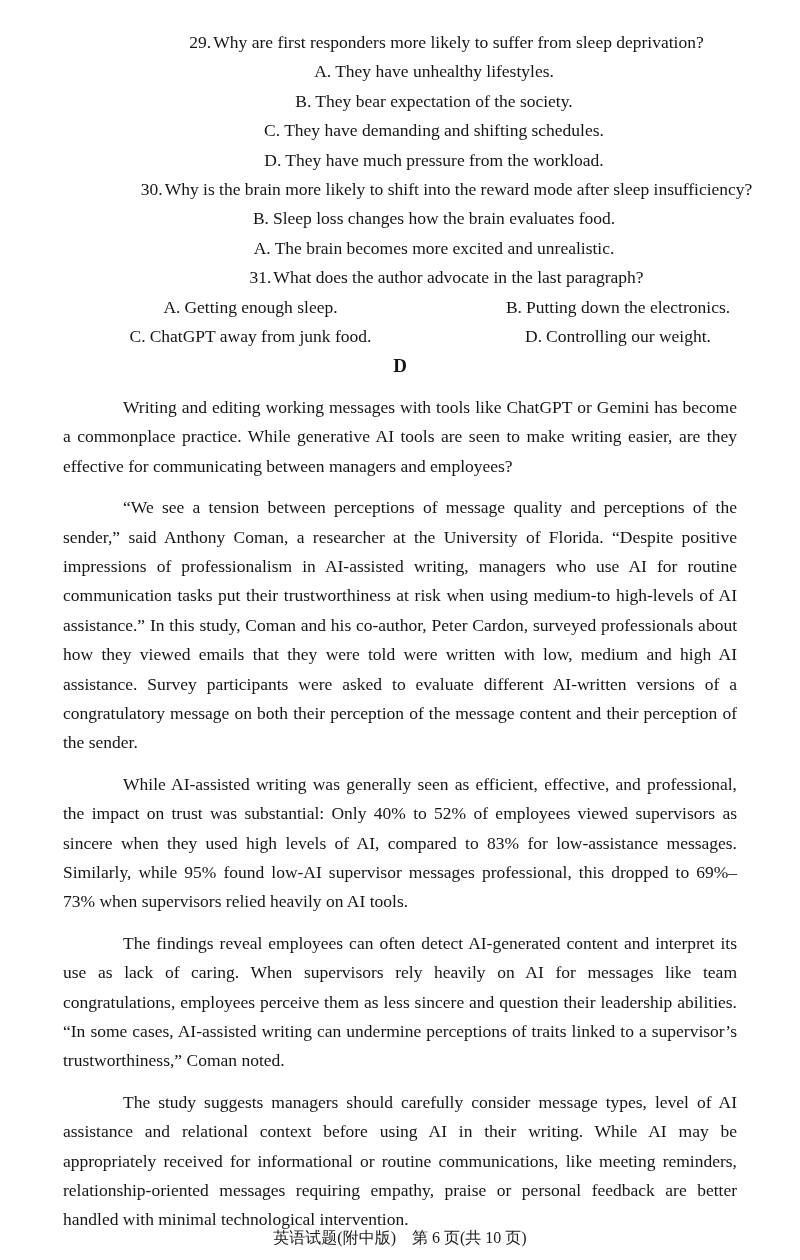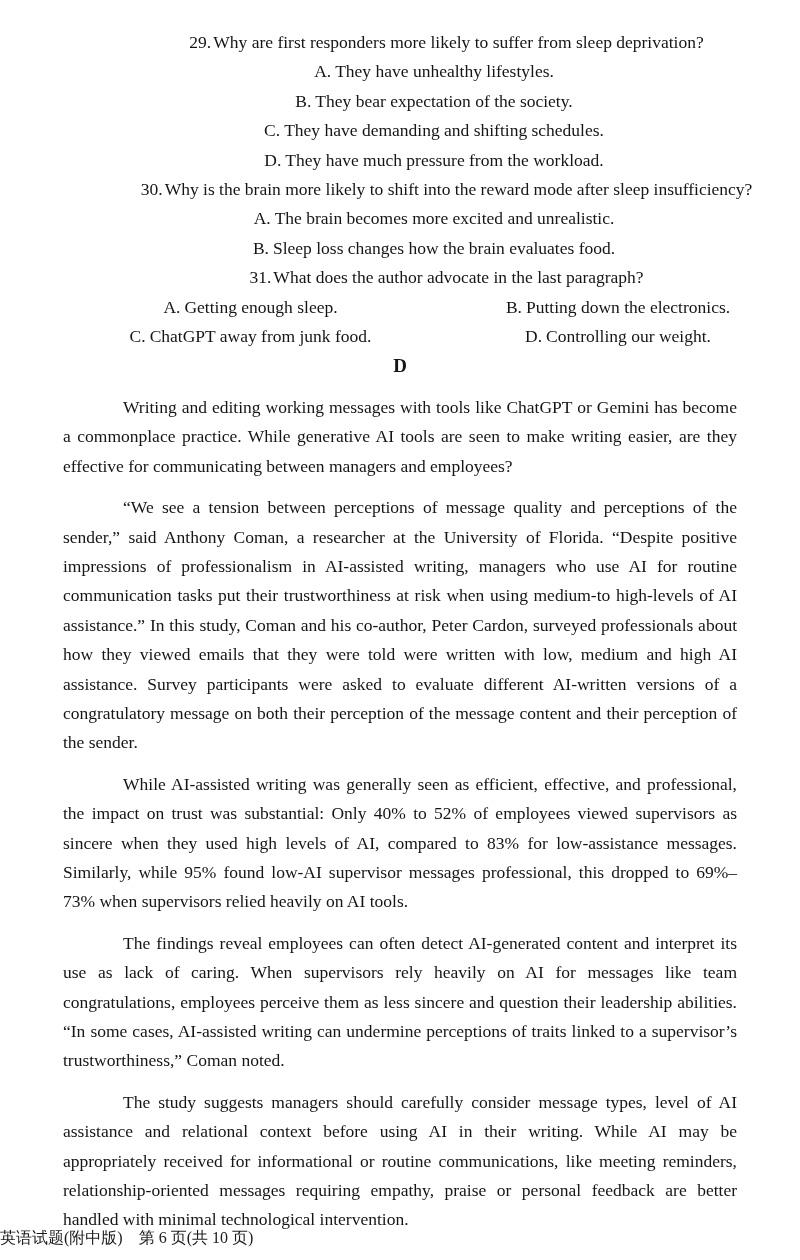--- a/index.html
+++ b/index.html
@@ -60,21 +60,21 @@
     box-sizing: border-box;
     text-align: justify;
     text-indent: 60px;
     line-height: 29.4px;
   }
   .footer {
     position: absolute;
     left: 0;
     bottom: 12px;
     width: 100%;
-    text-align: left;
+    text-align: center;
     font-size: 16px;
     line-height: 20px;
     color: #1a1a1a;
   }
 </style>
 </head>
 <body>
 
 <div class="page">
 
@@ -96,24 +96,24 @@
       <div class="opt">
         <span class="opt-label">D.</span><span>They have much pressure from the workload.</span>
       </div>
     </div>
 
     <div>
       <div class="q-head">
         <span class="q-num">30.</span><span>Why is the brain more likely to shift into the reward mode after sleep insufficiency?</span>
       </div>
       <div class="opt">
-        <span class="opt-label">A.</span><span>The brain becomes more excited and unrealistic.</span>
+        <span class="opt-label">B.</span><span>Sleep loss changes how the brain evaluates food.</span>
       </div>
       <div class="opt">
-        <span class="opt-label">B.</span><span>Sleep loss changes how the brain evaluates food.</span>
+        <span class="opt-label">A.</span><span>The brain becomes more excited and unrealistic.</span>
       </div>
     </div>
 
     <div>
       <div class="q-head">
         <span class="q-num">31.</span><span>What does the author advocate in the last paragraph?</span>
       </div>
       <div class="opt-grid">
         <div class="opt">
           <span class="opt-label">A.</span><span>Getting enough sleep.</span>

